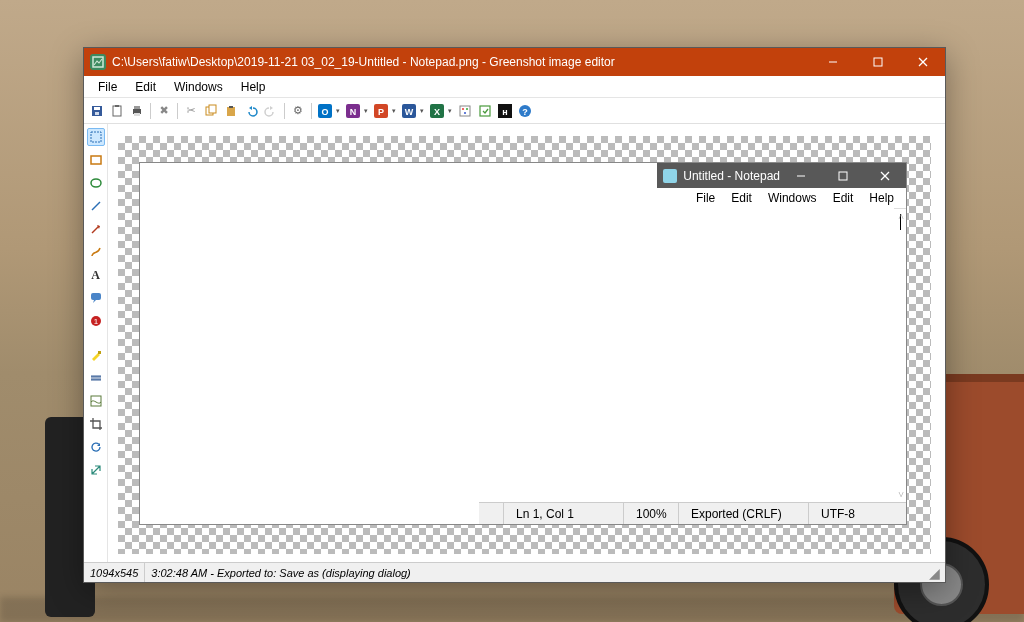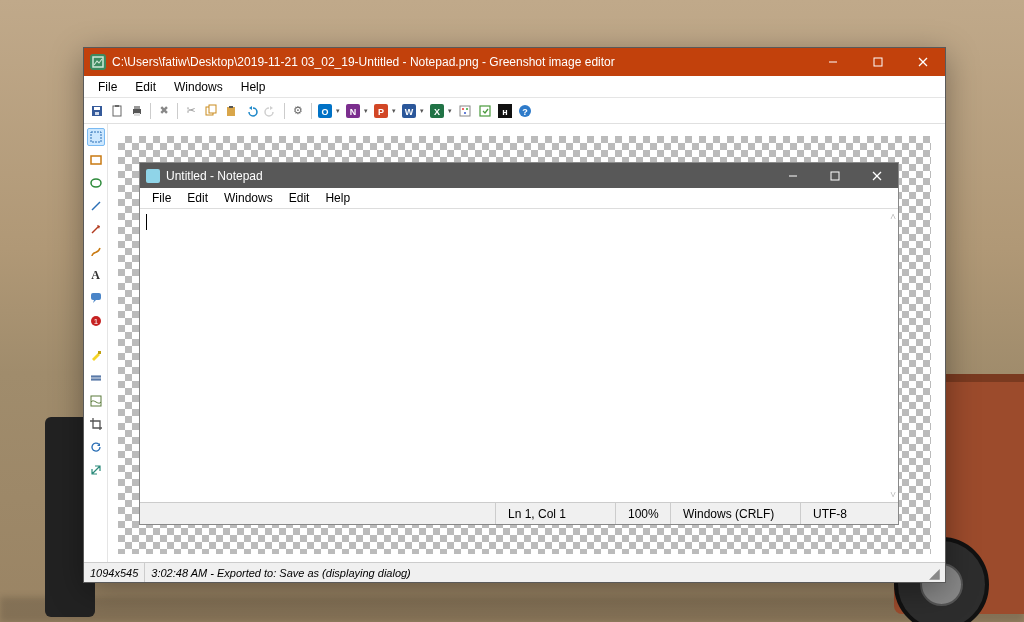--- a/index.html
+++ b/index.html
@@ -72,23 +72,23 @@
     linear-gradient(-45deg,transparent 75%,#bbb 75%);
   background-size:14px 14px;
   background-position:0 0,0 7px,7px -7px,-7px 0;
   background-color:#fff;
   padding:14px;
   position:relative;
 }
 
 
 .notepad {
-  position:absolute; left:21px; top:26px; right:32px; height:363px;
+  position:absolute; left:21px; top:26px; right:24px; height:363px;
   background:#fff; border:1px solid #888;
-  display:flex; flex-direction:column;
+  display:flex; flex-direction:column;align-items:flex-end;
 }
 .np-titlebar{height:25px;background:#585858;color:#fff;display:flex;align-items:center;padding-left:6px;}
 .np-titlebar .np-icon{width:14px;height:14px;background:#8fd4e8;margin-right:6px;border-radius:2px;}
 .np-titlebar .np-title{flex:1;font-size:12px;}
 .np-titlebar .np-ctrl{width:42px;height:25px;display:flex;align-items:center;justify-content:center;color:#fff;font-size:11px;}
 .np-menubar{height:20px;background:#fff;display:flex;align-items:center;padding:0 4px;gap:0;}
 .np-menu{padding:2px 8px;font-size:12px;}
 .np-text{flex:1;background:#fff;padding:4px 6px;font-family:Consolas,monospace;font-size:13px;position:relative;border-top:1px solid #ddd;}
 .np-cursor{width:1px;height:16px;background:#000;position:absolute;left:6px;top:5px;}
 .np-status{height:22px;border-top:1px solid #ccc;display:flex;align-items:center;font-size:12px;background:#f0f0f0;}
@@ -379,21 +379,21 @@
           </div>
           <div class="np-text">
             <span class="np-cursor"></span>
             <div style="position:absolute;right:2px;top:2px;color:#999;font-size:10px">˄</div>
             <div style="position:absolute;right:2px;bottom:2px;color:#999;font-size:10px">˅</div>
           </div>
           <div class="np-status">
             <span class="cell spacer"></span>
             <span class="cell" style="width:120px">Ln 1, Col 1</span>
             <span class="cell" style="width:55px">100%</span>
-            <span class="cell" style="width:130px">Windows (CRLF)</span>
+            <span class="cell" style="width:130px">Exported (CRLF)</span>
             <span class="cell" style="width:98px">UTF-8</span>
           </div>
         </div>
       </div>
     </div>
   </div>
 
   <div class="statusbar">
     <span class="st-cell">1094x545</span>
     <span class="st-cell" style="flex:1;border-right:none">3:02:48 AM - Exported to: Save as (displaying dialog)</span>

